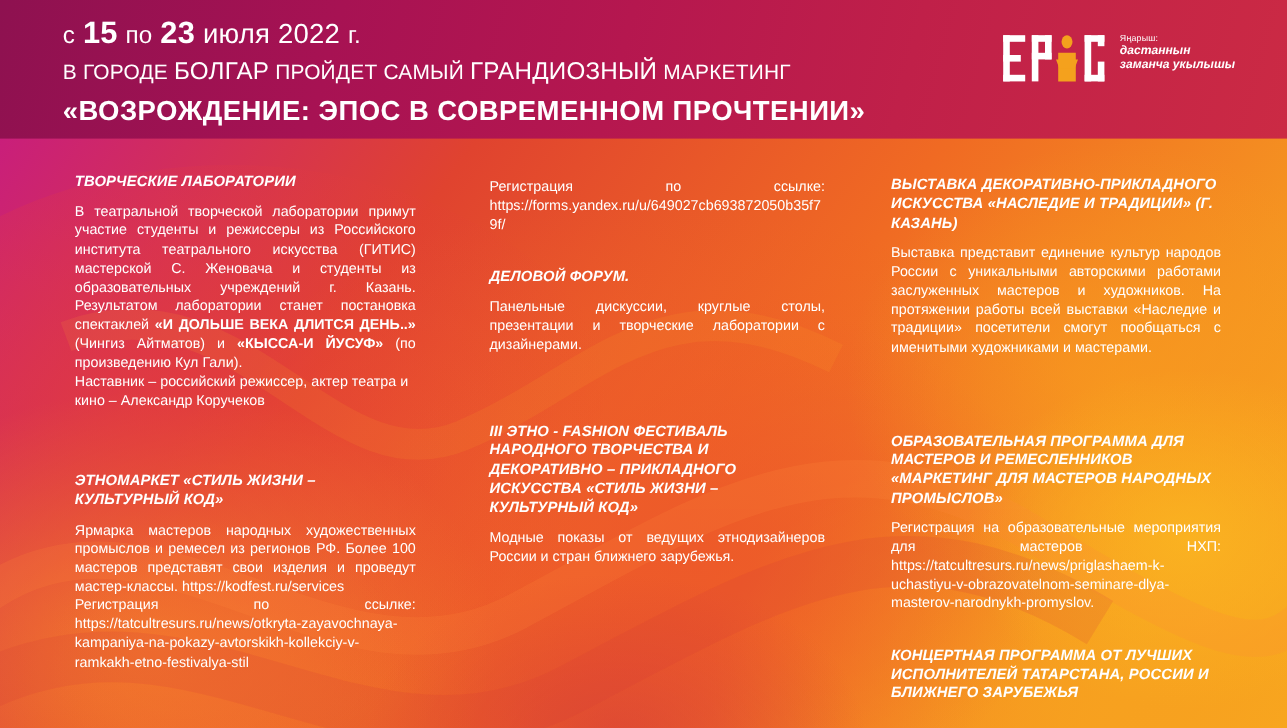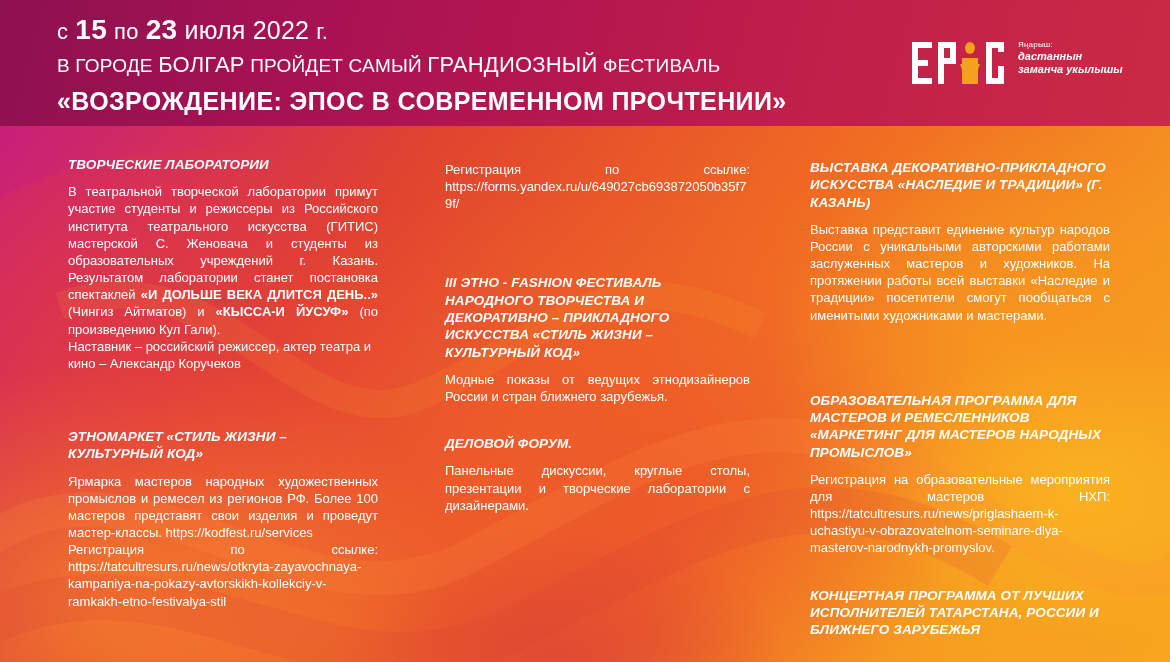--- a/index.html
+++ b/index.html
@@ -105,21 +105,21 @@
   }
   .line3 {
     font-size: 25px;
     font-weight: 700;
     letter-spacing: .4px;
     white-space: nowrap;
   }
   .logo-area {
     position: absolute;
     right: 40px;
-    top: 38px;
+    top: 28px;
     width: 220px;
     height: 86px;
   }
   .logo-mark {
     position: absolute;
     left: 0;
     top: 0;
     width: 96px;
     height: 54px;
   }
@@ -227,21 +227,21 @@
         <span class="big">23</span>
         <span>июля</span>
         <span>2022</span>
         <span class="small">г.</span>
       </div>
       <div class="line2">
         <span>В ГОРОДЕ</span>
         <span class="caps">БОЛГАР</span>
         <span>ПРОЙДЕТ САМЫЙ</span>
         <span class="caps">ГРАНДИОЗНЫЙ</span>
-        <span>ФЕСТИВАЛЬ</span>
+        <span>МАРКЕТИНГ</span>
       </div>
       <div class="line3">«ВОЗРОЖДЕНИЕ: ЭПОС В СОВРЕМЕННОМ ПРОЧТЕНИИ»</div>
     </div>
 
     <div class="logo-area">
       <svg class="logo-mark" viewBox="0 0 96 54">
         <g fill="#ffffff">
           <rect x="2" y="4" width="20" height="6"></rect>
           <rect x="2" y="22" width="16" height="6"></rect>
           <rect x="2" y="40" width="20" height="6"></rect>
@@ -281,27 +281,27 @@
         <h3>ЭТНОМАРКЕТ «СТИЛЬ ЖИЗНИ – КУЛЬТУРНЫЙ КОД»</h3>
         <p>Ярмарка мастеров народных художественных промыслов и ремесел из регионов РФ. Более 100 мастеров представят свои изделия и проведут мастер-классы. https://kodfest.ru/services</p>
         <p>Регистрация по ссылке: https://tatcultresurs.ru/news/otkryta-zayavochnaya-kampaniya-na-pokazy-avtorskikh-kollekciy-v-ramkakh-etno-festivalya-stil</p>
       </div>
     </div>
 
     <div class="col col-2">
       <div class="block c2-b1">
         <p>Регистрация по ссылке: https://forms.yandex.ru/u/649027cb693872050b35f79f/</p>
       </div>
+      <div class="block c2-b3">
+        <h3>ДЕЛОВОЙ ФОРУМ.</h3>
+        <p>Панельные дискуссии, круглые столы, презентации и творческие лаборатории с дизайнерами.</p>
+      </div>
       <div class="block c2-b2">
         <h3>III ЭТНО - FASHION ФЕСТИВАЛЬ НАРОДНОГО ТВОРЧЕСТВА И ДЕКОРАТИВНО – ПРИКЛАДНОГО ИСКУССТВА «СТИЛЬ ЖИЗНИ – КУЛЬТУРНЫЙ КОД»</h3>
         <p>Модные показы от ведущих этнодизайнеров России и стран ближнего зарубежья.</p>
-      </div>
-      <div class="block c2-b3">
-        <h3>ДЕЛОВОЙ ФОРУМ.</h3>
-        <p>Панельные дискуссии, круглые столы, презентации и творческие лаборатории с дизайнерами.</p>
       </div>
     </div>
 
     <div class="col col-3">
       <div class="block c3-b1">
         <h3>ВЫСТАВКА ДЕКОРАТИВНО-ПРИКЛАДНОГО ИСКУССТВА «НАСЛЕДИЕ И ТРАДИЦИИ» (г. Казань)</h3>
         <p>Выставка представит единение культур народов России с уникальными авторскими работами заслуженных мастеров и художников. На протяжении работы всей выставки «Наследие и традиции» посетители смогут пообщаться с именитыми художниками и мастерами.</p>
       </div>
       <div class="block c3-b2">
         <h3>ОБРАЗОВАТЕЛЬНАЯ ПРОГРАММА ДЛЯ МАСТЕРОВ И РЕМЕСЛЕННИКОВ «МАРКЕТИНГ ДЛЯ МАСТЕРОВ НАРОДНЫХ ПРОМЫСЛОВ»</h3>

